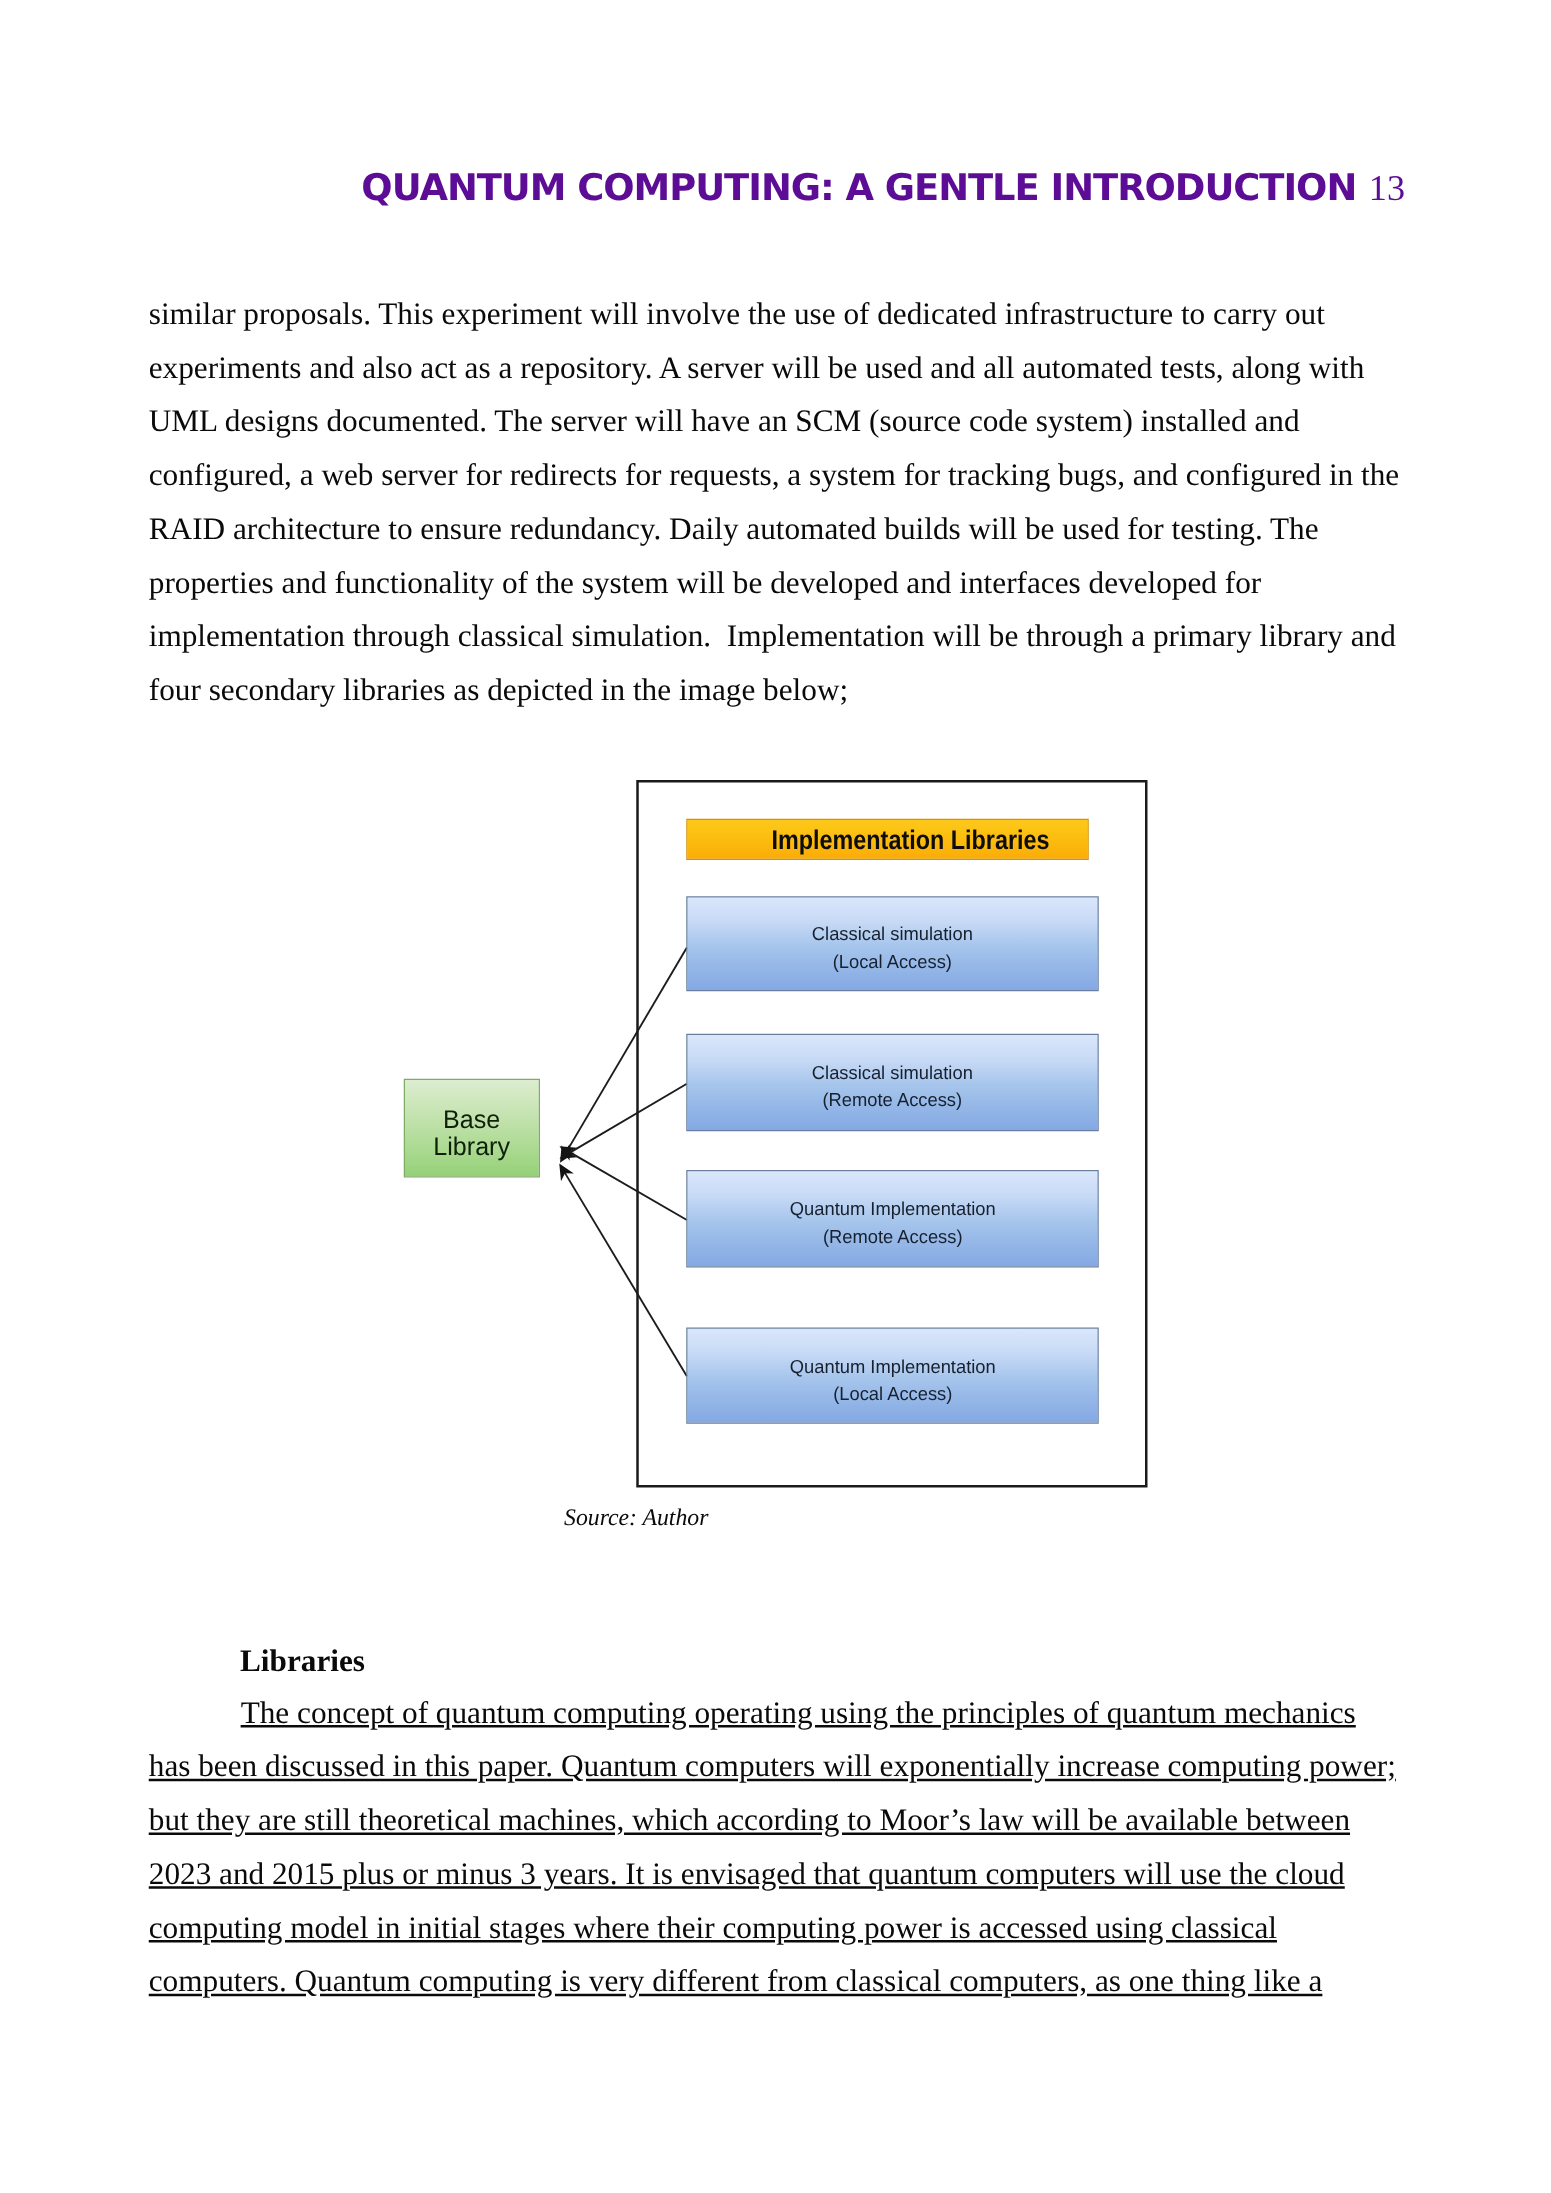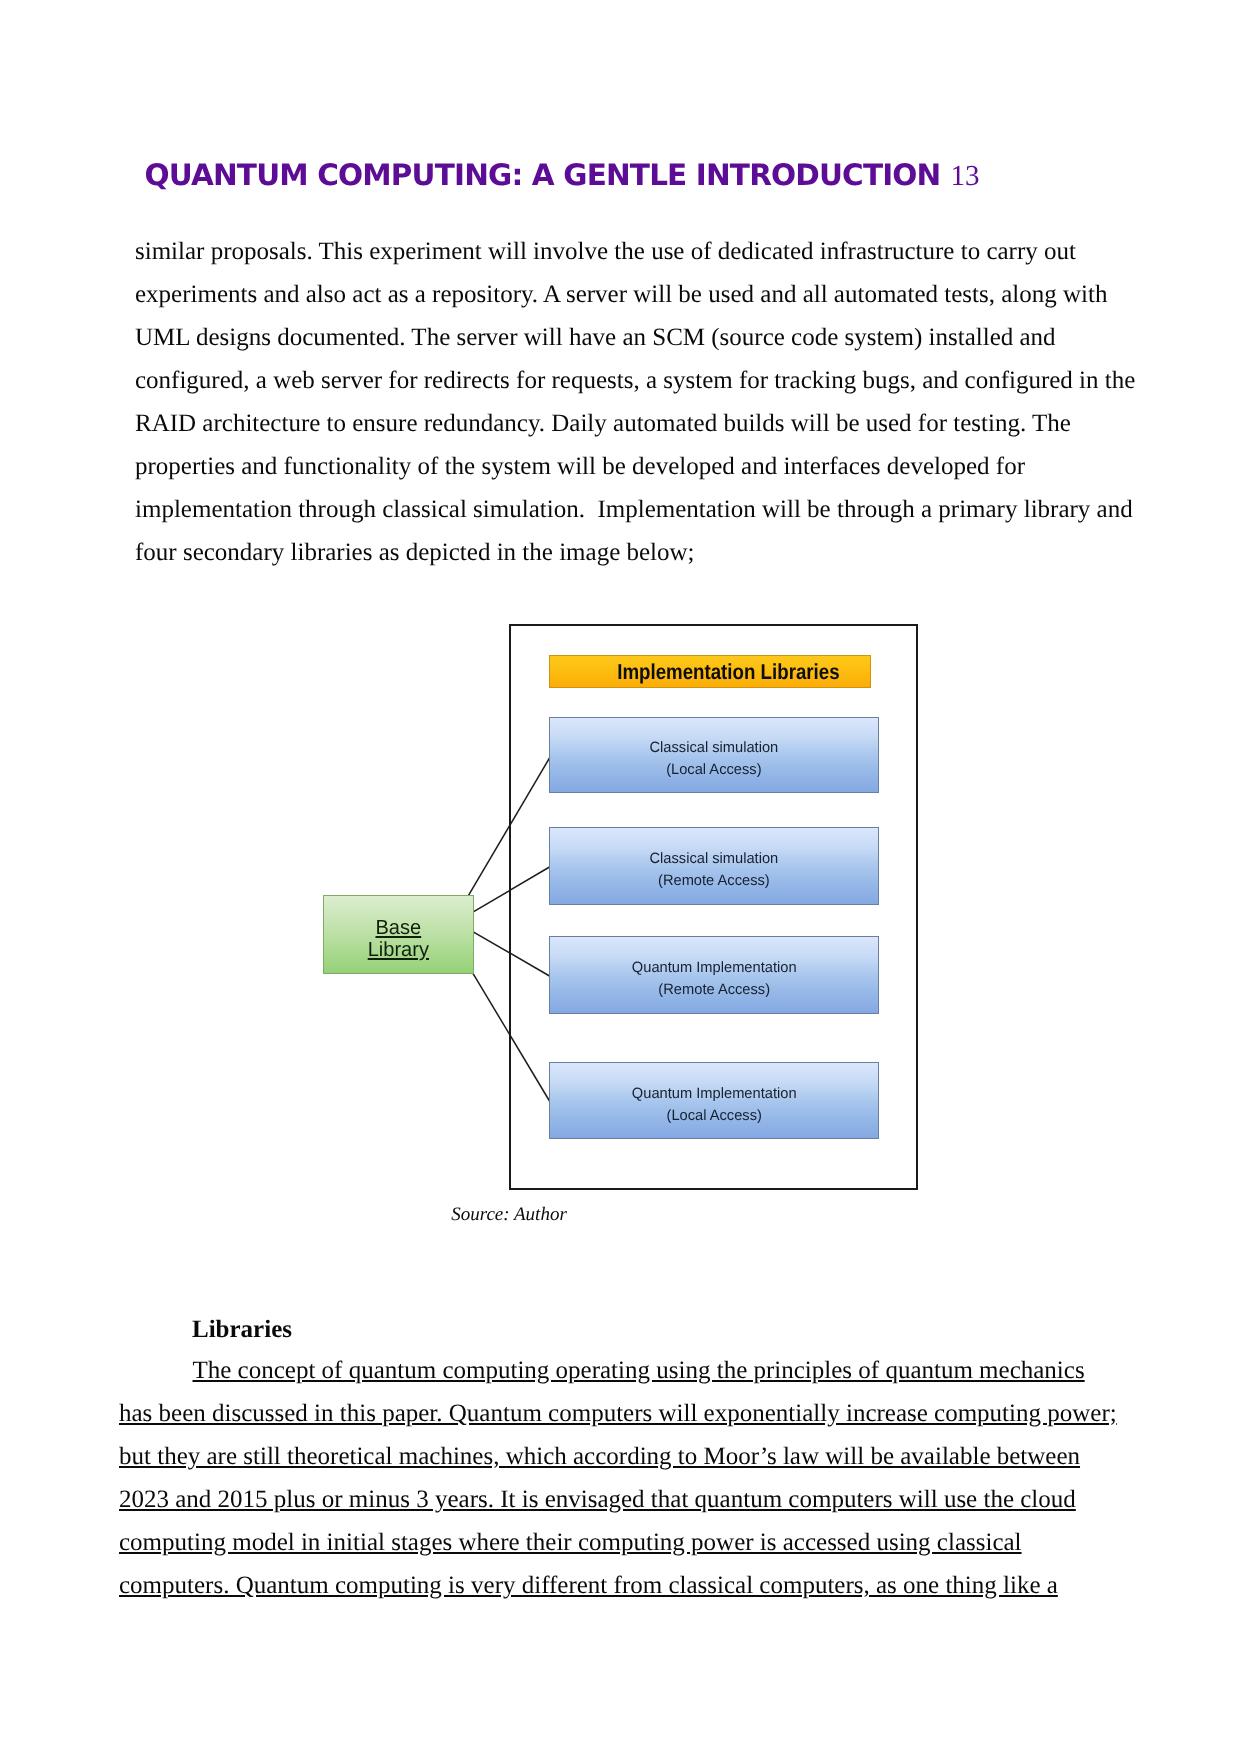--- a/index.html
+++ b/index.html
@@ -1,27 +1,27 @@
 <!DOCTYPE html>
 <html><head>
 <meta charset="utf-8">
 <style>
   html,body{margin:0;padding:0;}
   body{width:1241px;height:1754px;background:#ffffff;font-family:"Liberation Serif",serif;-webkit-font-smoothing:antialiased;text-rendering:geometricPrecision;}
   .page{position:relative;width:1241px;height:1754px;overflow:hidden;background:#fff;}
 
   
-  .hdr{position:absolute;left:0;top:133px;width:1124px;text-align:center;white-space:nowrap;margin-top:25px;}
+  .hdr{position:absolute;left:0;top:133px;width:1124px;text-align:right;white-space:nowrap;}
   .hdr-sp{display:inline-block;width:10px;}
   .hdr-title{font-family:"DejaVu Sans",sans-serif;font-weight:bold;font-size:29.5px;letter-spacing:-0.83px;color:#5D0C96;}
   .hdr-page{font-family:"Liberation Serif",serif;font-weight:normal;font-size:29px;color:#5D0C96;}
 
   
   .para{position:absolute;left:119px;width:1010px;font-size:25px;line-height:43px;color:#0a0a0a;white-space:pre;}
-  #p1{top:230px;margin-left:16px;}
+  #p1{top:230px;}
   .caption{position:absolute;left:0;top:1204px;width:1018px;text-align:center;font-size:19px;font-style:italic;color:#0a0a0a;}
   #heading{position:absolute;left:192px;top:1316px;font-size:25px;font-weight:bold;color:#0a0a0a;}
   #p2{top:1349px;text-indent:73.5px;text-decoration:underline;}
 
   
   .fig{position:absolute;left:509px;top:623.5px;width:409px;height:566px;box-sizing:border-box;border:2px solid #1a1a1a;background:#fff;z-index:1;}
   .nodebox{position:absolute;z-index:3;box-sizing:border-box;display:flex;align-items:center;justify-content:center;text-align:center;
            font-family:"Liberation Sans",sans-serif;}
   .orange{background:linear-gradient(180deg,#FDC81A 0%,#FCBE10 45%,#FBAC07 100%);border:1px solid #D2930B;
           font-weight:bold;font-size:21.6px;color:#0d0d0d;line-height:21px;}
@@ -77,21 +77,21 @@
   <div class="nodebox blue" style="left:549px;top:827px;width:330px;height:78px;">
     <span><span>Classical simulation</span><br><span>(Remote Access)</span></span>
   </div>
   <div class="nodebox blue" style="left:549px;top:936px;width:330px;height:78px;">
     <span><span>Quantum Implementation</span><br><span>(Remote Access)</span></span>
   </div>
   <div class="nodebox blue" style="left:549px;top:1062px;width:330px;height:77px;">
     <span><span>Quantum Implementation</span><br><span>(Local Access)</span></span>
   </div>
 
-  <div class="nodebox green" style="left:323px;top:895px;width:151px;height:79px;text-decoration:underline;">
+  <div class="nodebox green" style="left:323px;top:863px;width:109px;height:79px;">
     <span><span>Base</span><br><span>Library</span></span>
   </div>
 
   <div class="caption">Source: Author</div>
   <div id="heading">Libraries</div>
   <div class="para" id="p2">The concept of quantum computing operating using the principles of quantum mechanics
 has been discussed in this paper. Quantum computers will exponentially increase computing power;
 but they are still theoretical machines, which according to Moor’s law will be available between
 2023 and 2015 plus or minus 3 years. It is envisaged that quantum computers will use the cloud
 computing model in initial stages where their computing power is accessed using classical

